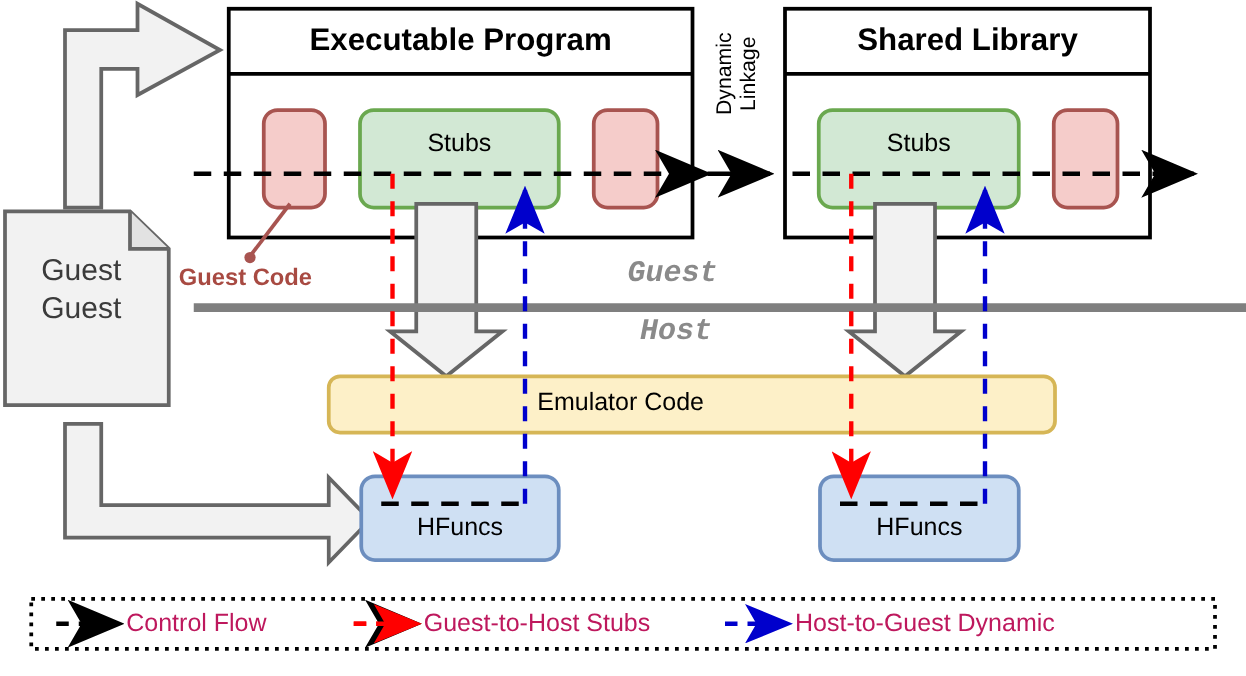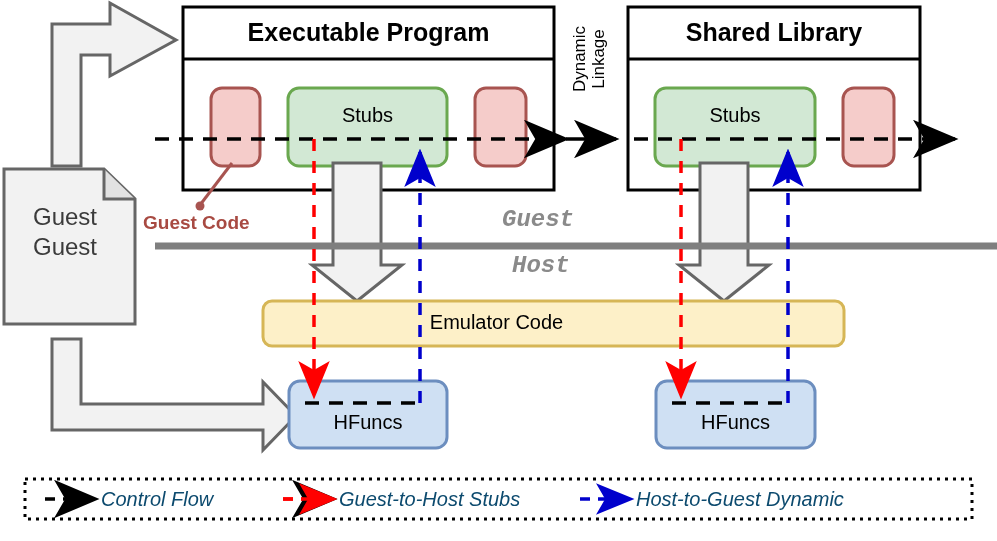--- a/index.html
+++ b/index.html
@@ -8,21 +8,21 @@
   #stage{position:relative;width:997px;height:541px;}
   #svgroot{position:absolute;left:0;top:0;width:997px;height:541px;}
   .lbl{position:absolute;white-space:nowrap;}
   .boxtitle{font-weight:bold;font-size:25px;color:#000;}
   .nodetxt{font-size:20px;color:#000;}
   .doctxt{font-size:24px;color:#3b3b3b;line-height:30px;text-align:center;}
   .guesthost{font-family:"Liberation Mono","DejaVu Sans Mono",monospace;
              font-style:italic;font-weight:bold;font-size:24px;color:#8a8a8a;}
   .gcode{font-size:19px;color:#a84a42;}
   .dynlink{font-size:17px;color:#000;line-height:19px;text-align:center;}
-  .legtxt{font-size:20px;color:#0c4a6e;font-style:italic;}
+  .legtxt{font-size:20px;color:#be185d;}
 </style>
 </head>
 <body>
 
 <div id="stage">
 
   <svg id="svgroot" viewBox="0 0 997 541">
     <defs>
       <marker id="mk-black" markerWidth="11" markerHeight="9" refX="10" refY="4.5" orient="auto">
         <path d="M0,0 L11,4.5 L0,9 L2.6,4.5 Z" fill="#000"></path>

